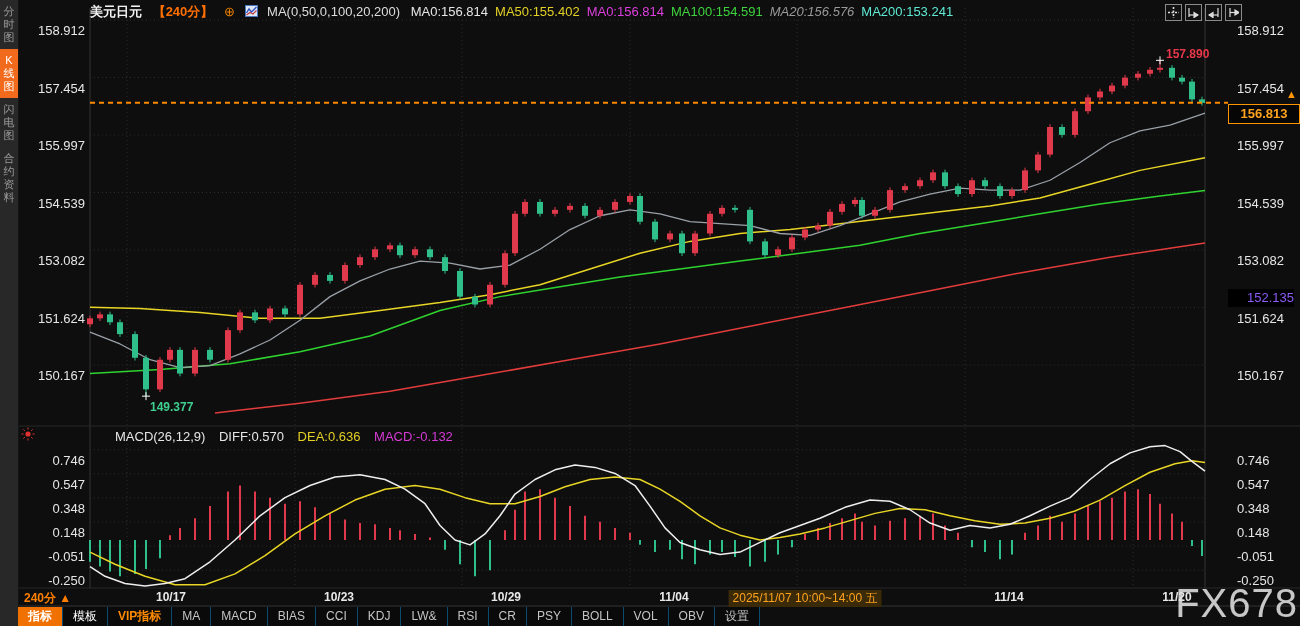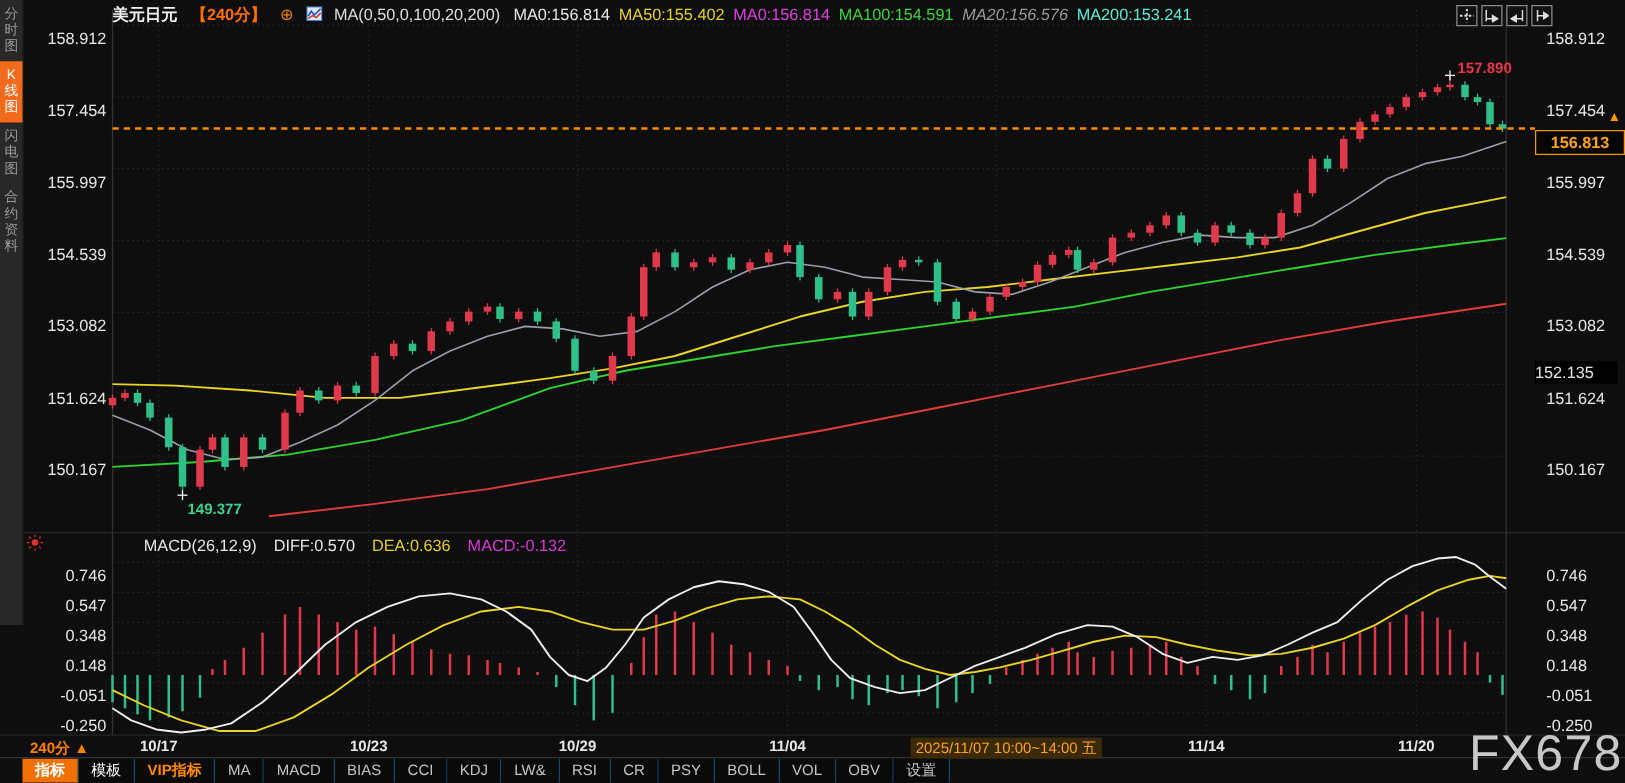--- a/index.html
+++ b/index.html
@@ -1,49 +1,49 @@
 <!DOCTYPE html>
 <html><head>
 <meta charset="utf-8">
 <style>
   html,body{margin:0;padding:0;background:#0e0e0e;}
   body{width:1300px;height:626px;position:relative;overflow:hidden;
        font-family:"Liberation Sans", sans-serif;-webkit-font-smoothing:antialiased;}
   .abs{position:absolute;}
   
-  #sidebar{left:0;top:0;width:18px;height:500px;background:#282828;border-right:1px solid #141414;}
+  #sidebar{left:0;top:0;width:18px;height:626px;background:#282828;border-right:1px solid #141414;}
   .side-tab{width:18px;text-align:center;color:#9a9a9a;font-size:11px;line-height:13px;
             padding:5px 0;cursor:pointer;word-break:break-all;}
   .side-tab.active{background:#f26b1d;color:#ffffff;}
   
   #header-row{left:90px;top:3px;height:16px;font-size:13px;color:#dddddd;white-space:nowrap;}
   #header-row span{margin-right:7px;}
   .sym{color:#f2f2f2;font-weight:bold;}
   .period-tag{color:#ff6f00;font-weight:bold;}
   .plus-icon{color:#f08200;font-size:13px;}
   
   .axis-col span{display:block;position:absolute;font-size:13px;color:#e6e6e6;margin-top:11px;}
   #axis-left{left:18px;top:0;width:67px;height:626px;}
   #axis-left span{right:0;text-align:right;width:67px;}
   #axis-right{left:1237px;top:0;width:62px;height:626px;}
   
   #cur-price-box{left:1228px;top:104px;width:70px;height:18px;border:1px solid #ff9500;
                  background:#060606;color:#ffa21e;font-size:13px;font-weight:bold;
                  text-align:center;line-height:18px;}
-  #level-box{left:1228px;top:289px;width:66px;height:18px;background:#000000;color:#e5e5e5;
-             font-size:13px;text-align:left;line-height:18px;}
+  #level-box{left:1228px;top:289px;width:66px;height:18px;background:#000000;color:#8b5cf6;
+             font-size:13px;text-align:right;line-height:18px;}
   #up-arrow{left:1286px;top:88px;color:#ff9500;font-size:11px;}
   #high-label{left:1166px;top:47px;color:#e8374a;font-size:12px;font-weight:bold;}
   #low-label{left:150px;top:400px;color:#3fcf8f;font-size:12px;font-weight:bold;}
   
   #macd-header{left:115px;top:429px;font-size:13px;color:#e6e6e6;white-space:nowrap;}
   #macd-header span{margin-right:10px;margin-top:26px;}
   
   #xaxis-row{left:0;top:590px;width:1300px;height:16px;font-size:12px;color:#e8e8e8;font-weight:bold;}
-  #xaxis-row .tick{position:absolute;transform:translateX(-50%);}
+  #xaxis-row .tick{position:absolute;transform:translateX(-50%);margin-left:44px;}
   #period-label{position:absolute;left:24px;color:#ff8000;}
   #xaxis-hl{position:absolute;left:805px;transform:translateX(-50%);background:#3a2a08;
             color:#ffa21e;font-weight:normal;padding:0 4px;white-space:nowrap;}
   
   #toolbar{left:18px;top:607px;height:19px;display:flex;align-items:stretch;}
   .tb-btn{font-size:12px;color:#c4c4c4;padding:1px 10px;line-height:17px;cursor:pointer;
           border-right:1px solid #0c4a6e;background:#0a0a0a;white-space:nowrap;}
   .tb-btn.active{background:#f07000;color:#ffffff;font-weight:bold;}
   .tb-btn.plain{color:#ffffff;}
   .tb-btn.vip{color:#ff8a00;font-weight:bold;}

